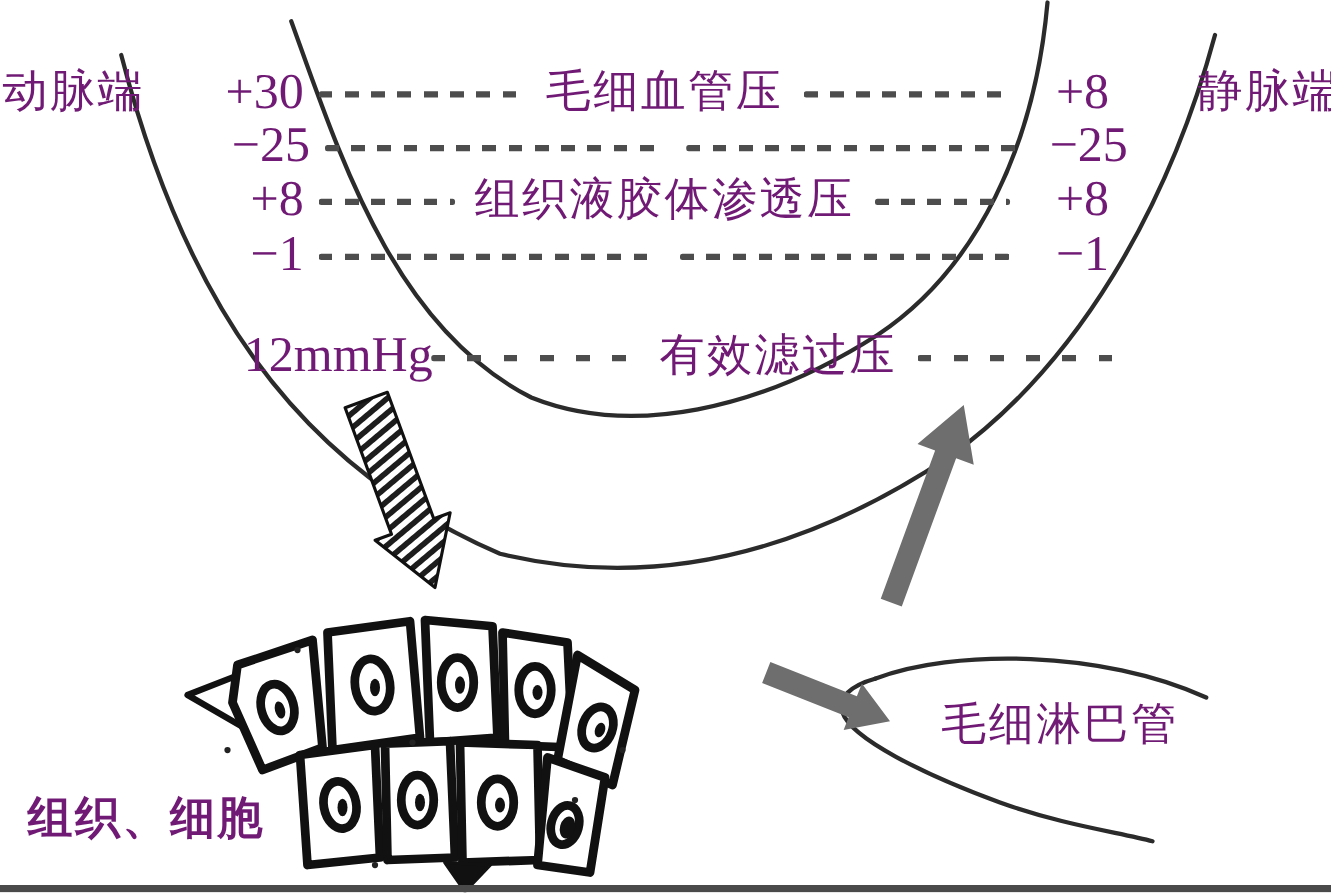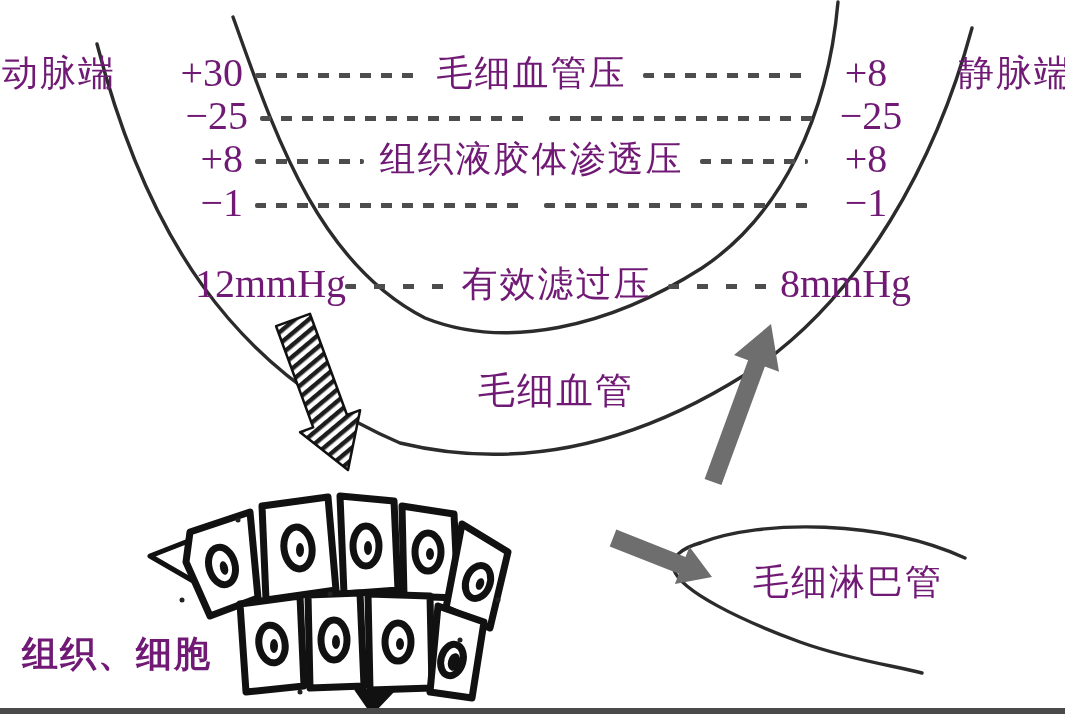--- a/index.html
+++ b/index.html
@@ -148,21 +148,19 @@
     <span class="dash"></span>
     <span class="dash"></span>
     <span class="num num-r">−1</span>
   </div>
 
   <div class="row row5" style="left:195px;top:262px;width:717px;">
     <span class="num num-l">12mmHg</span>
     <span class="dash dash--sparse"></span>
     <span class="cname">有效滤过压</span>
     <span class="dash dash--sparse"></span>
-    <span class="num num-r">8mmHg</span>
   </div>
 
-  <div class="lbl lbl-cn" style="left:478px;top:372px;font-size:37px;">毛细血管</div>
-  <div class="lbl lbl-cn" style="left:753px;top:564px;">毛细淋巴管</div>
+  <div class="lbl lbl-cn" style="left:753px;top:564px;font-family:Liberation Mono, monospace;">毛细淋巴管</div>
   <div class="lbl lbl-cn" style="left:22px;top:636px;font-weight:bold;">组织、细胞</div>
 
   <div class="bottom-bar"></div>
 </div>
 
 </body></html>

